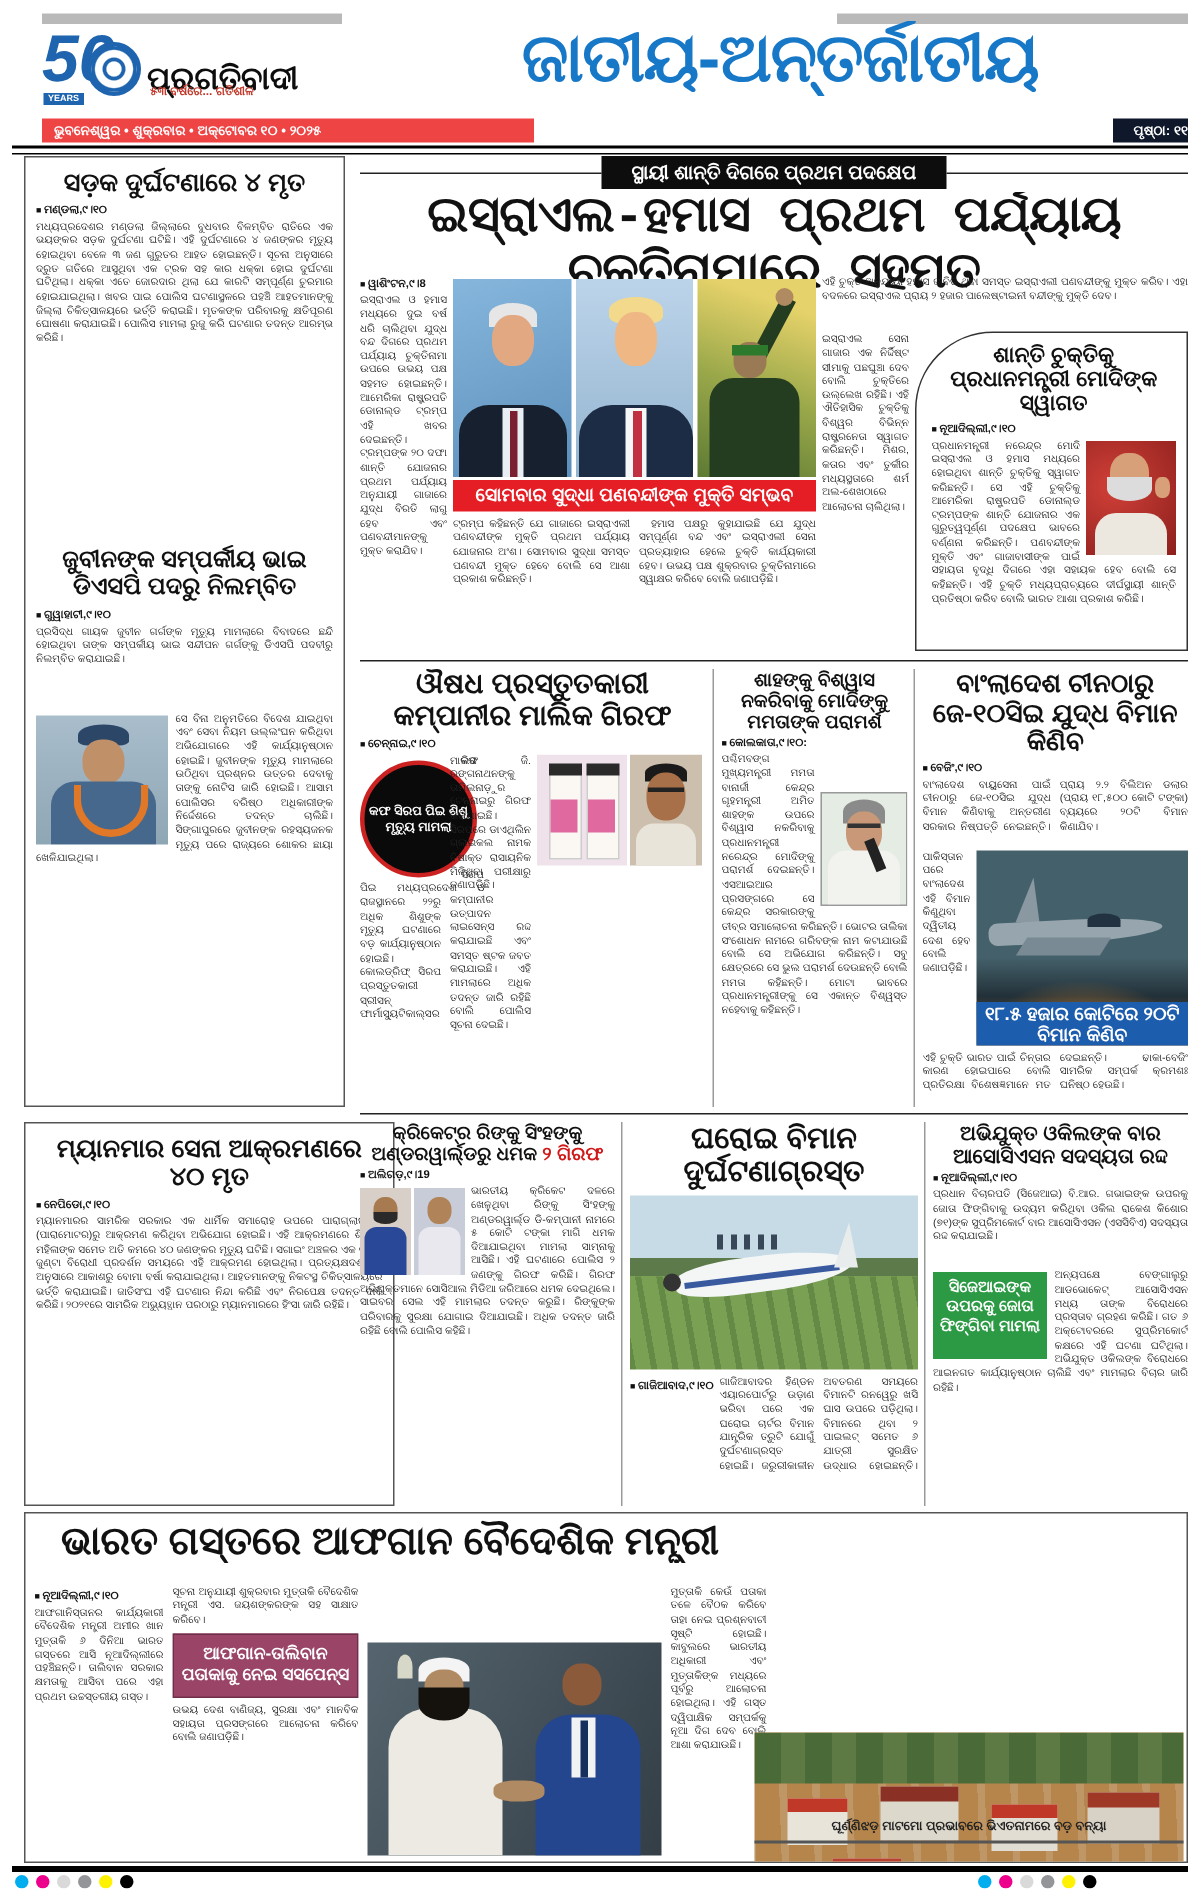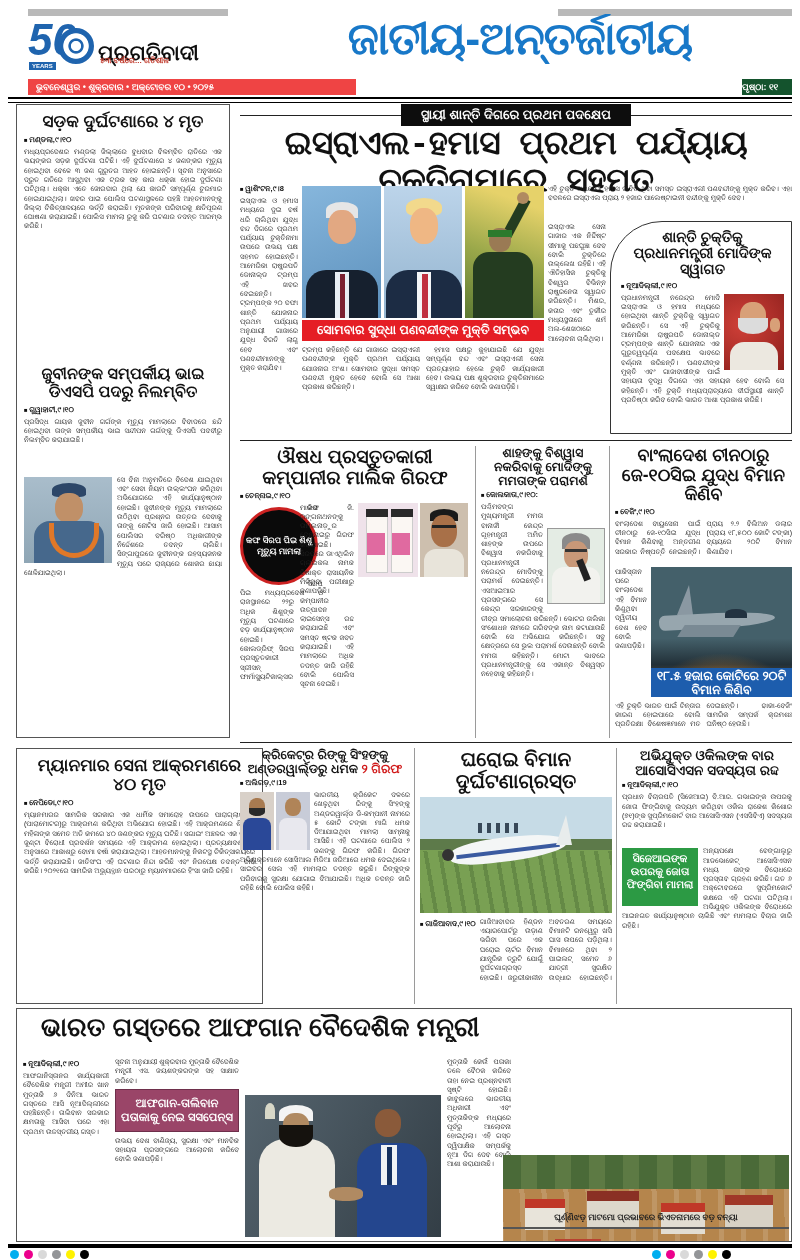--- a/index.html
+++ b/index.html
@@ -30,21 +30,21 @@
 
   <div class="abs" style="left:28px;top:16px;width:300px;height:62px;">
     <span style="position:absolute;left:0;top:2px;font-size:44px;font-weight:bold;font-style:italic;color:#1f64ae;line-height:1;">50</span>
     <span class="abs" style="left:30px;top:12px;width:30px;height:30px;border:3px solid #1f64ae;border-radius:50%;background:radial-gradient(circle,#ffffff 22%,#1f64ae 26% 34%,#ffffff 38% 58%,#1f64ae 62%);"></span>
     <span style="position:absolute;left:1px;top:46px;background:#1f64ae;color:#fff;font-size:6px;padding:1px 3px;font-weight:bold;">YEARS</span>
     <div style="position:absolute;left:70px;top:8px;font-size:21px;font-weight:bold;color:#0d0d0d;margin-top:17px;">ପ୍ରଗତିବାଦୀ</div>
     <div style="position:absolute;left:72px;top:40px;font-size:8px;color:#c0392b;font-weight:bold;">୫୩ ବର୍ଷରେ... ଗତିଶୀଳ</div>
   </div>
 
   <div class="abs" style="left:28px;top:79px;width:320px;height:16px;background:#ef4444;color:#fff;font-size:9px;line-height:16px;padding-left:8px;font-weight:bold;">ଭୁବନେଶ୍ୱର • ଶୁକ୍ରବାର • ଅକ୍ଟୋବର ୧୦ • ୨୦୨୫</div>
-  <div class="abs" style="left:742px;top:79px;width:50px;height:16px;background:#14532d;color:#fff;font-size:9px;line-height:16px;text-align:left;font-weight:bold;">ପୃଷ୍ଠା: ୧୧</div>
+  <div class="abs" style="left:742px;top:79px;width:50px;height:16px;background:#0f172a;color:#fff;font-size:9px;line-height:16px;text-align:right;font-weight:bold;">ପୃଷ୍ଠା: ୧୧</div>
 
   <div class="abs head" style="left:290px;top:14px;width:460px;font-size:45px;color:#1878c8;letter-spacing:-1px;">ଜାତୀୟ-ଅନ୍ତର୍ଜାତୀୟ</div>
 
   <div class="abs" style="left:8px;top:97px;width:784px;height:3px;border-top:2px solid #000;border-bottom:1px solid #000;"></div>
 
   <div class="abs box" style="left:16px;top:104px;width:214px;height:634px;padding:5px 7px;box-sizing:border-box;">
     <div class="head" style="font-size:17px;margin:2px 0 4px;">ସଡ଼କ ଦୁର୍ଘଟଣାରେ ୪ ମୃତ</div>
     <div class="dl">ମଣ୍ଡଲା,୯।୧୦</div>
     <div class="b7" style="height:212px;">ମଧ୍ୟପ୍ରଦେଶର ମଣ୍ଡଲା ଜିଲ୍ଲାରେ ବୁଧବାର ବିଳମ୍ବିତ ରାତିରେ ଏକ ଭୟଙ୍କର ସଡ଼କ ଦୁର୍ଘଟଣା ଘଟିଛି। ଏହି ଦୁର୍ଘଟଣାରେ ୪ ଜଣଙ୍କର ମୃତ୍ୟୁ ହୋଇଥିବା ବେଳେ ୩ ଜଣ ଗୁରୁତର ଆହତ ହୋଇଛନ୍ତି। ସୂଚନା ଅନୁସାରେ ଦ୍ରୁତ ଗତିରେ ଆସୁଥିବା ଏକ ଟ୍ରକ ସହ କାର ଧକ୍କା ହୋଇ ଦୁର୍ଘଟଣା ଘଟିଥିଲା। ଧକ୍କା ଏତେ ଜୋରଦାର ଥିଲା ଯେ କାରଟି ସମ୍ପୂର୍ଣ୍ଣ ଚୁରମାର ହୋଇଯାଇଥିଲା। ଖବର ପାଇ ପୋଲିସ ଘଟଣାସ୍ଥଳରେ ପହଞ୍ଚି ଆହତମାନଙ୍କୁ ଜିଲ୍ଲା ଚିକିତ୍ସାଳୟରେ ଭର୍ତ୍ତି କରାଇଛି। ମୃତକଙ୍କ ପରିବାରକୁ କ୍ଷତିପୂରଣ ଘୋଷଣା କରାଯାଇଛି। ପୋଲିସ ମାମଲା ରୁଜୁ କରି ଘଟଣାର ତଦନ୍ତ ଆରମ୍ଭ କରିଛି।</div>
 

